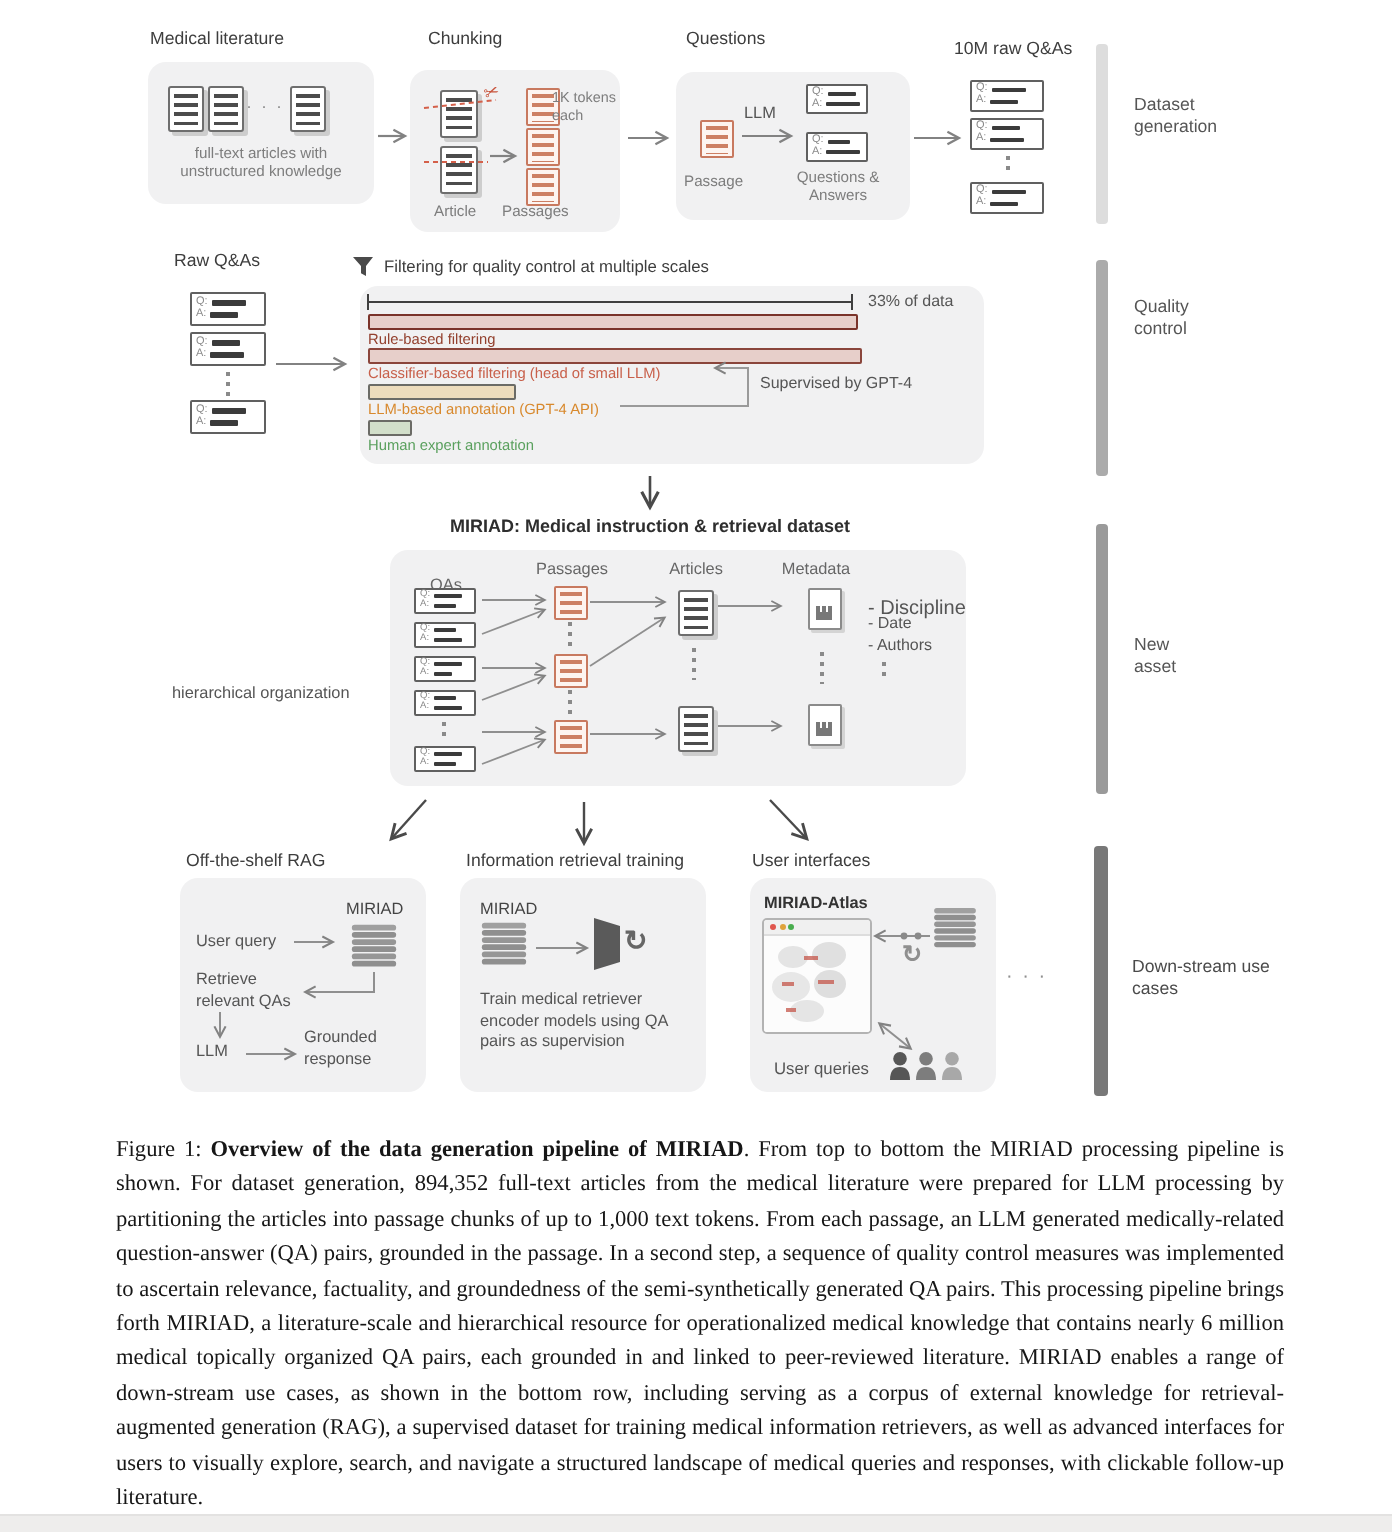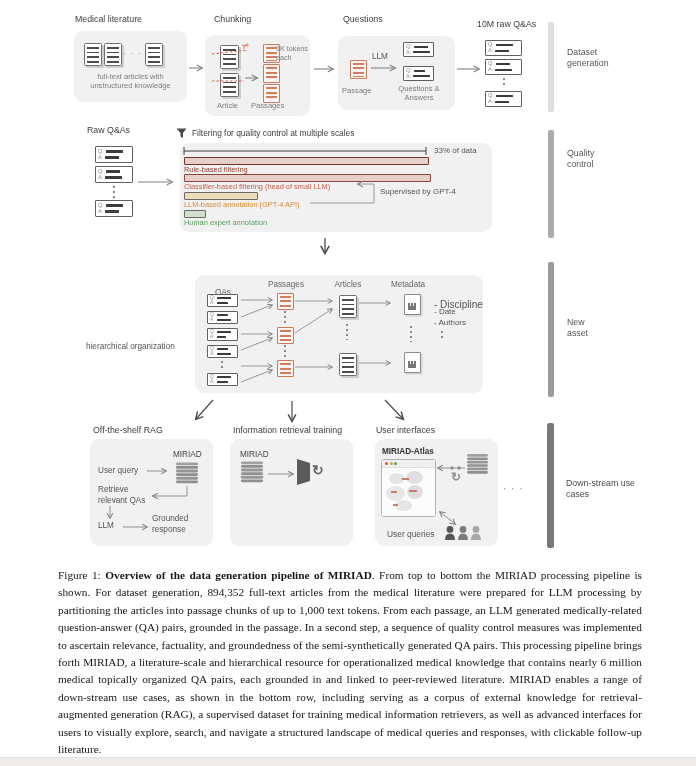--- a/index.html
+++ b/index.html
@@ -230,20 +230,21 @@
   <div class="fl" style="left:184px;top:182px;color:#c8604b">Classifier-based filtering (head of small LLM)</div>
   <div class="fbar" style="left:184px;top:192px;width:72px;background:#eddcbc;border:1px solid #6b6b66"></div>
   <div class="fl" style="left:184px;top:200px;color:#d8892d">LLM-based annotation (GPT-4 API)</div>
   <div class="fbar" style="left:184px;top:210px;width:20px;background:#d2dfca;border:1px solid #6b6b66"></div>
   <div class="fl" style="left:184px;top:218px;color:#5aa05e">Human expert annotation</div>
   <div class="abs mid" style="left:380px;top:187px;font-size:8px">Supervised by GPT-4</div>
 
   <div class="stage-bar" style="left:548px;top:130px;width:6px;height:108px;background:#ababab"></div>
   <div class="stage-lbl" style="left:567px;top:148px;width:50px">Quality control</div>
 
+  <div class="abs" style="left:150px;top:258px;width:350px;text-align:center;font-size:9px;font-weight:bold;color:#2e2e2e">MIRIAD: Medical instruction &amp; retrieval dataset</div>
 
   <div class="abs mid" style="left:86px;top:342px;width:110px">hierarchical organization</div>
 
   <div class="box" style="left:195px;top:275px;width:288px;height:118px"></div>
   <div class="abs mid" style="left:206px;top:288px;width:34px;text-align:center;color:#666">QAs</div>
   <div class="abs mid" style="left:266px;top:280px;width:40px;text-align:center;color:#666">Passages</div>
   <div class="abs mid" style="left:330px;top:280px;width:36px;text-align:center;color:#666">Articles</div>
   <div class="abs mid" style="left:386px;top:280px;width:44px;text-align:center;color:#666">Metadata</div>
 
   <div class="qa qa-sm" style="left:207px;top:294px;width:31px;height:13px">
@@ -347,20 +348,21 @@
   <div class="sec-title" style="left:233px;top:425px">Information retrieval training</div>
   <div class="box" style="left:230px;top:439px;width:123px;height:107px"></div>
   <div class="abs mid" style="left:240px;top:450px;color:#444">MIRIAD</div>
   <svg class="abs" style="left:240px;top:461px" width="24" height="22" viewBox="0 0 26 23">
       <use href="#sym-db"></use>
     </svg>
   <svg class="abs" style="left:297px;top:459px" width="13" height="26" viewBox="0 0 13 26">
       <polygon points="0,0 13,4 13,22 0,26" fill="#5a5a5a"></polygon>
     </svg>
   <span class="refresh" style="left:312px;top:462px;font-size:14px;color:#666">↻</span>
+  <div class="abs mid" style="left:240px;top:495px;width:108px">Train medical retriever encoder models using QA pairs as supervision</div>
 
   <div class="sec-title" style="left:376px;top:425px">User interfaces</div>
   <div class="box" style="left:375px;top:439px;width:123px;height:107px"></div>
   <div class="abs mid" style="left:382px;top:447px;color:#333;font-weight:bold">MIRIAD-Atlas</div>
   <div class="browser" style="left:381px;top:459px;width:53px;height:56px">
     <div class="tb">
       <span class="d" style="background:#e0564d"></span>
       <span class="d" style="background:#dfa33c"></span>
       <span class="d" style="background:#49ad4e"></span>
     </div>

